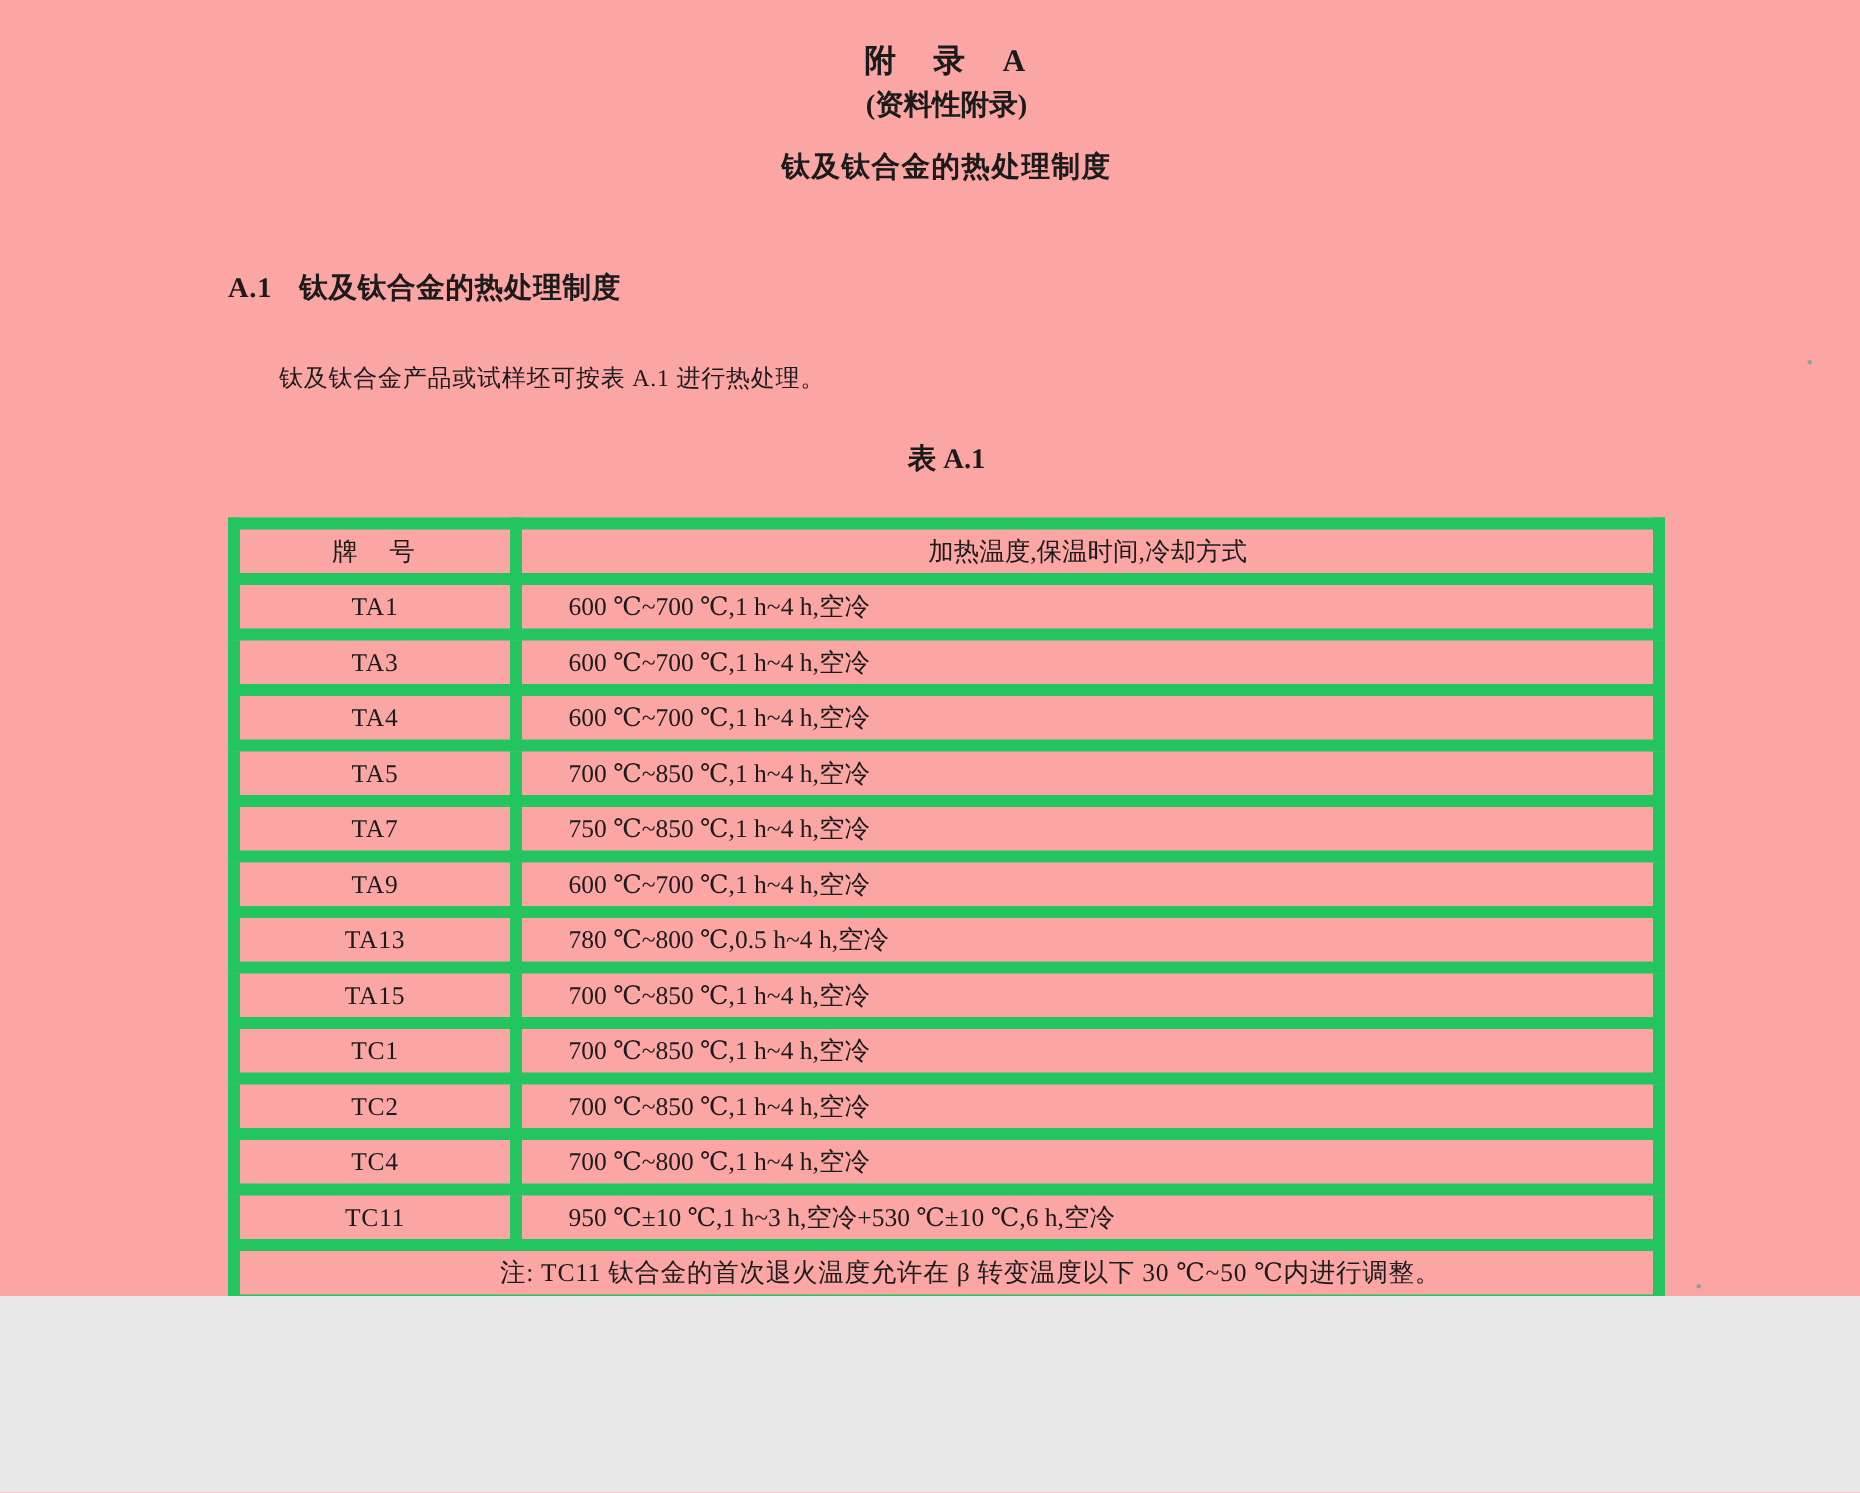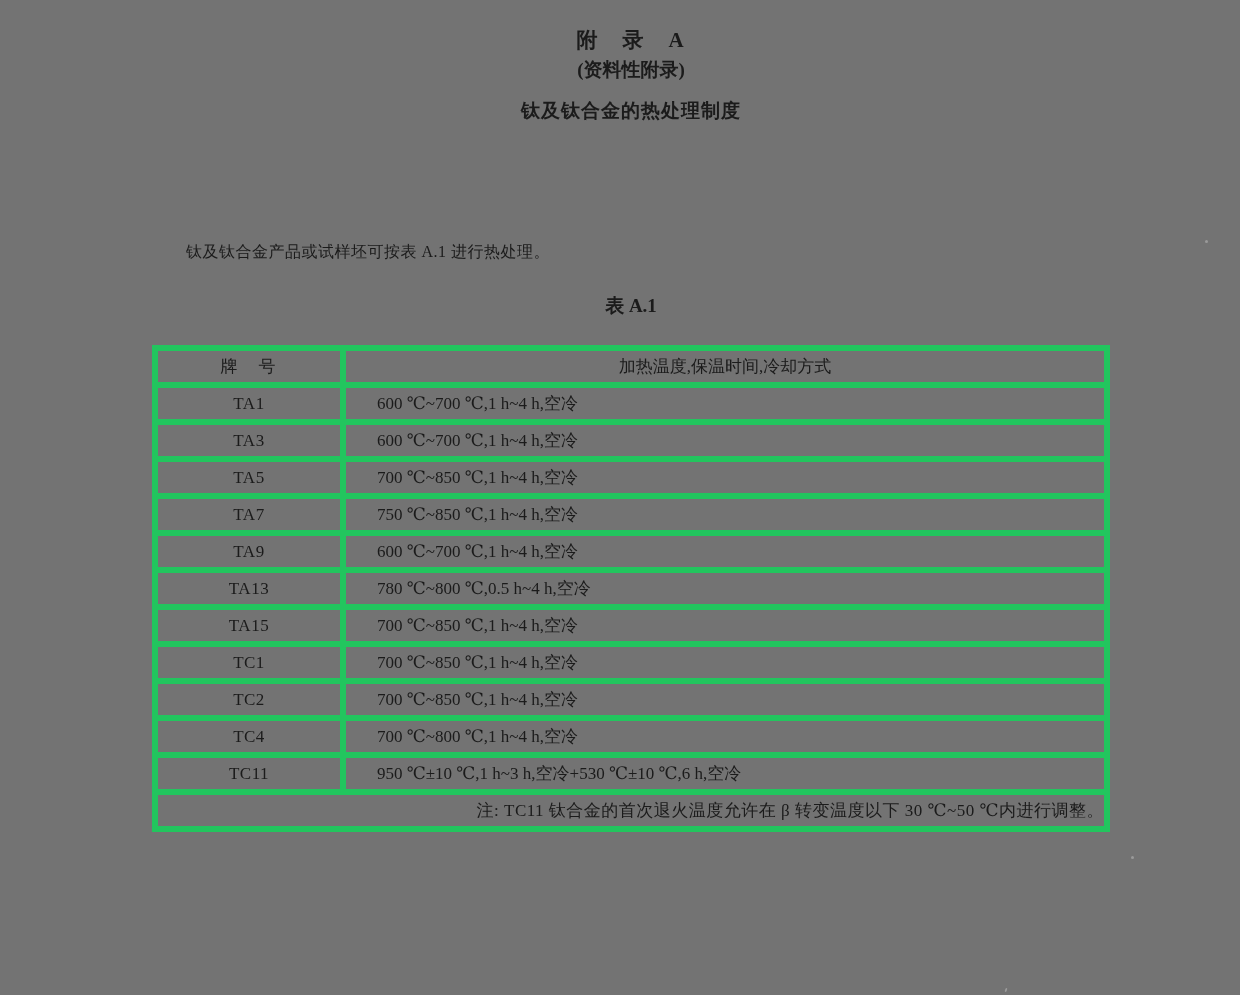--- a/index.html
+++ b/index.html
@@ -2,22 +2,22 @@
 <html><head>
 <meta charset="utf-8">
 <style>
   * { margin: 0; padding: 0; box-sizing: border-box; }
   html, body { background: #e8e8e8; }
   body { font-family: "Liberation Serif", "DejaVu Serif", serif; }
 
   .page {
     position: relative;
     width: 1240px;
-    height: 995px;
-    background: #737373;
+    height: 864px;
+    background: #fca5a5;
     color: #1b1b1b;
     overflow: hidden;
   }
 
   .title-block {
     position: absolute;
     left: 152px;
     top: 26px;
     width: 958px;
     text-align: center;
@@ -72,21 +72,21 @@
     left: 152px;
     top: 345px;
     width: 958px;
     border-collapse: collapse;
     border: 3px solid #181818;
     font-size: 17px;
     color: #1b1b1b;
   }
   table.data-table th,
   table.data-table td {
-    border: 6px solid #22c55e;
+    border: 8px solid #22c55e;
     font-weight: normal;
     line-height: 1;
   }
   table.data-table th { height: 37px; }
   table.data-table td { height: 37px; }
 
   .col-grade {
     width: 188px;
     text-align: center;
     letter-spacing: 0.5px;
@@ -96,21 +96,21 @@
     text-align: left;
     padding-left: 31px;
   }
   th.col-treatment {
     text-align: center;
     padding-left: 0;
   }
 
   td.note-cell {
     height: 45px;
-    text-align: right;
+    text-align: center;
     padding-left: 32px;
     letter-spacing: 0.5px;
   }
 
   .scan-dot {
     position: absolute;
     background: #9a9a9a;
     border-radius: 50%;
     width: 3px;
     height: 3px;
@@ -123,20 +123,23 @@
 <body>
 
 <div class="page">
 
   <header class="title-block">
     <div class="title-line-1">附　录　A</div>
     <div class="title-line-2">(资料性附录)</div>
     <div class="title-line-3">钛及钛合金的热处理制度</div>
   </header>
 
+  <h2 class="section-heading">
+    <span class="sec-num">A.1</span><span>钛及钛合金的热处理制度</span>
+  </h2>
 
   <p class="body-paragraph">钛及钛合金产品或试样坯可按表 A.1 进行热处理。</p>
 
   <div class="table-caption">表 A.1</div>
 
   <table class="data-table">
     <thead>
       <tr>
         <th class="col-grade">牌　号</th>
         <th class="col-treatment">加热温度,保温时间,冷却方式</th>
@@ -145,20 +148,24 @@
     <tbody id="rows-body">
         <tr>
           <td class="col-grade">TA1</td>
           <td class="col-treatment">600 ℃~700 ℃,1 h~4 h,空冷</td>
         </tr>
         <tr>
           <td class="col-grade">TA3</td>
           <td class="col-treatment">600 ℃~700 ℃,1 h~4 h,空冷</td>
         </tr>
         <tr>
+          <td class="col-grade">TA4</td>
+          <td class="col-treatment">600 ℃~700 ℃,1 h~4 h,空冷</td>
+        </tr>
+        <tr>
           <td class="col-grade">TA5</td>
           <td class="col-treatment">700 ℃~850 ℃,1 h~4 h,空冷</td>
         </tr>
         <tr>
           <td class="col-grade">TA7</td>
           <td class="col-treatment">750 ℃~850 ℃,1 h~4 h,空冷</td>
         </tr>
         <tr>
           <td class="col-grade">TA9</td>
           <td class="col-treatment">600 ℃~700 ℃,1 h~4 h,空冷</td>

